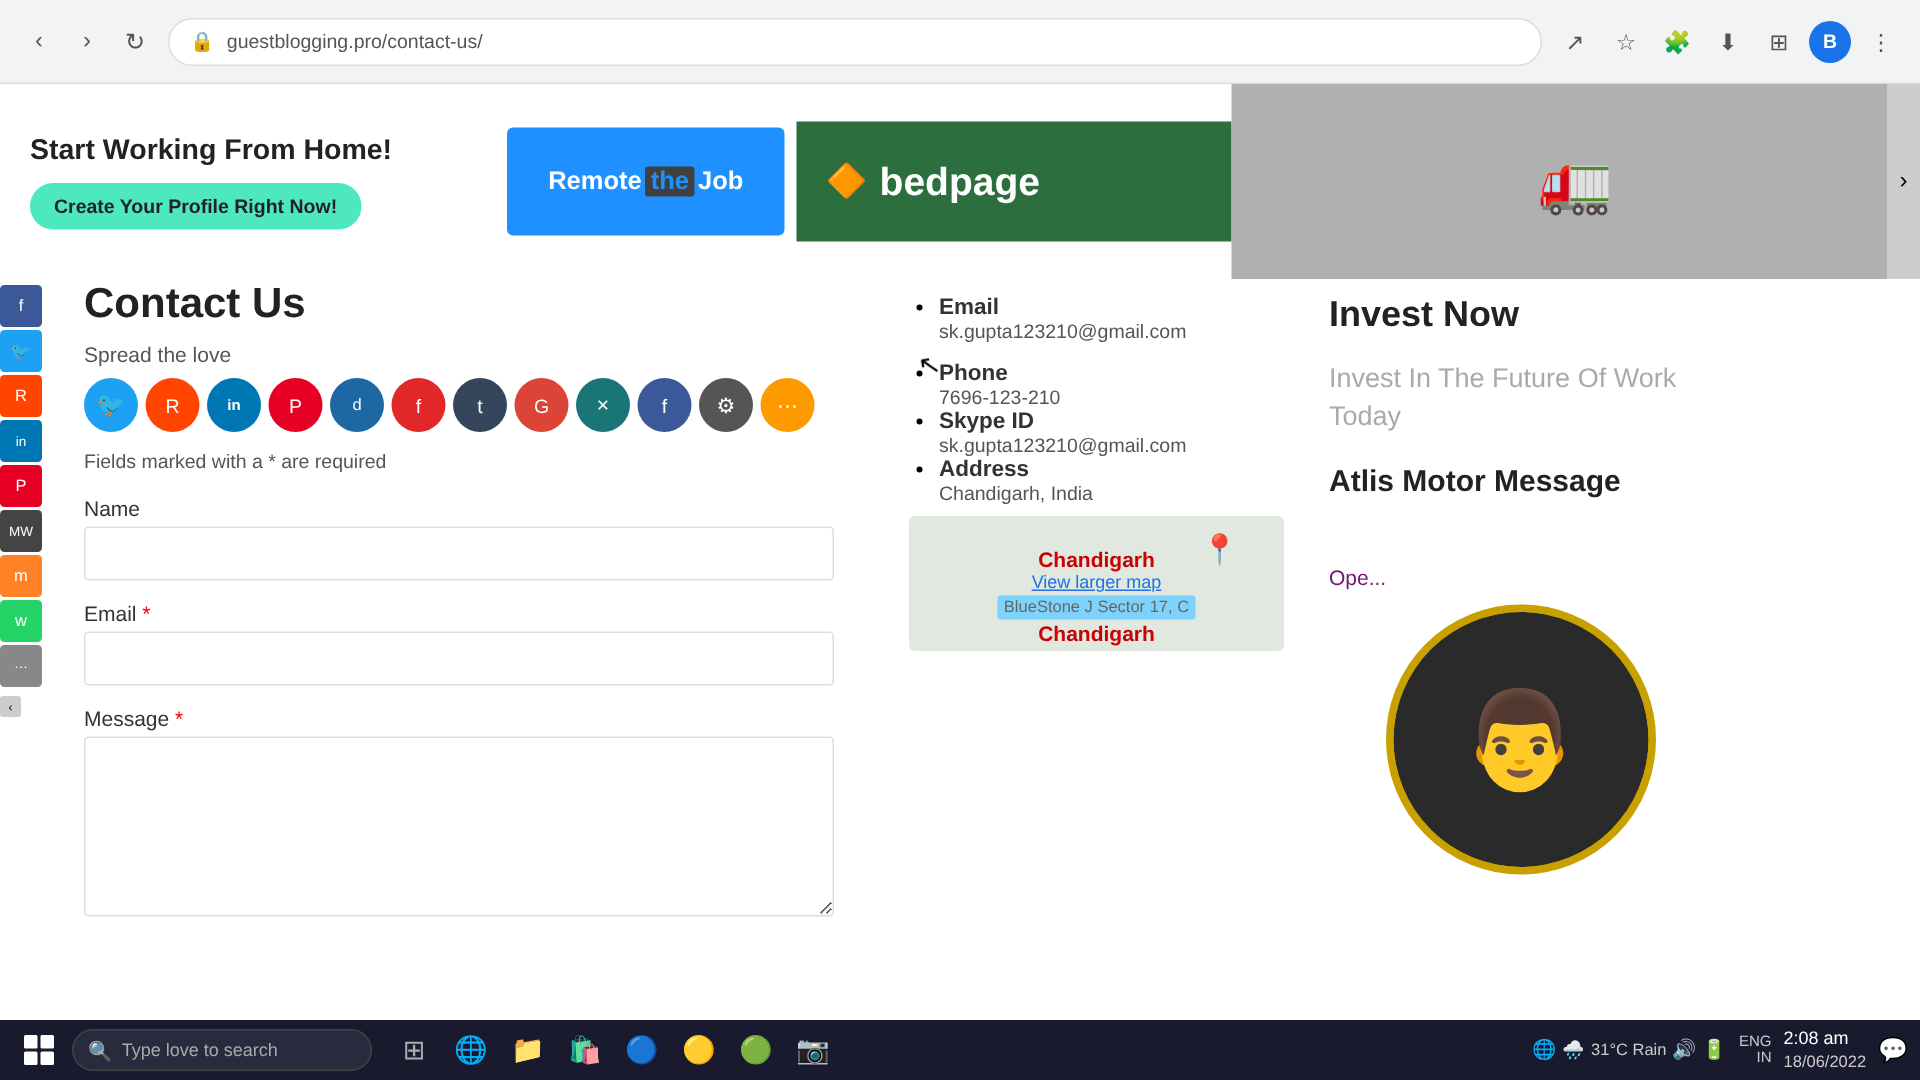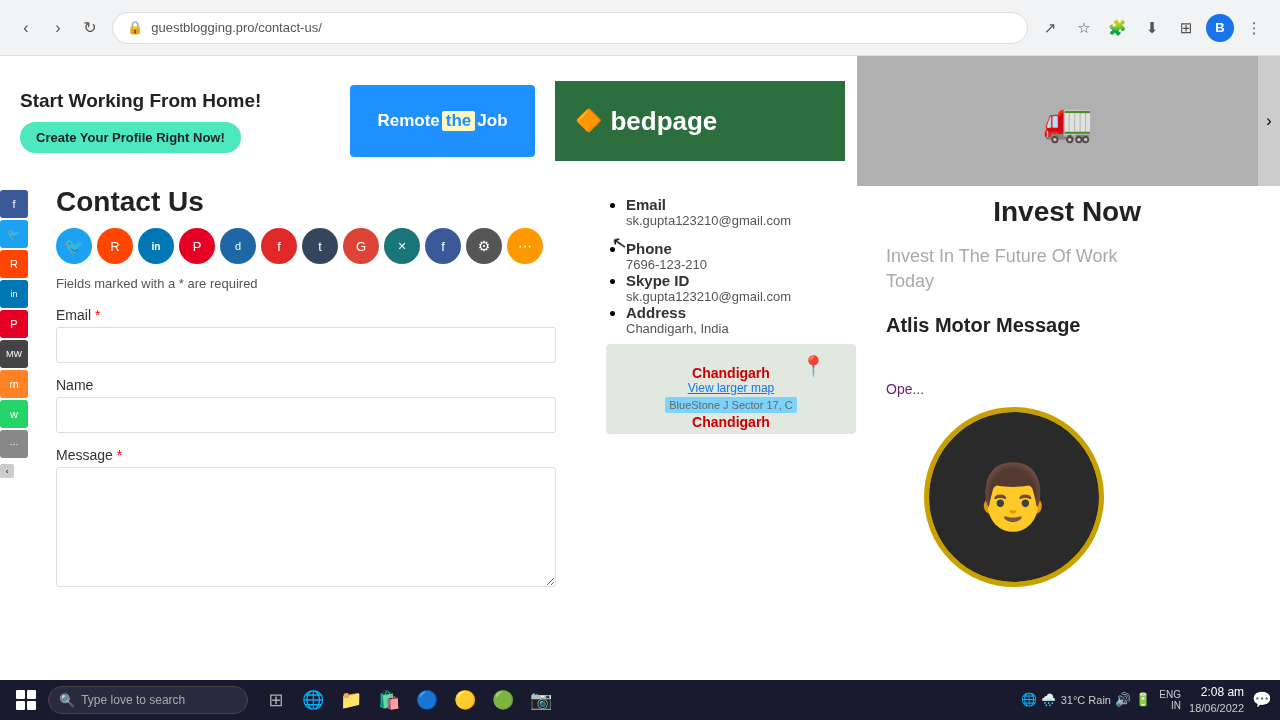--- a/index.html
+++ b/index.html
@@ -48,21 +48,21 @@
 
     
     .top-banners {
       position: absolute;
       top: 56px;
       left: 0;
       right: 0;
       height: 130px;
       display: flex;
       align-items: center;
-      gap: 12px;
+      gap: 0;
     }
     .banner-wfh {
       background: #fff;
       padding: 10px 20px;
       width: 340px;
       display: flex;
       flex-direction: column;
       gap: 8px;
     }
 
@@ -212,21 +212,21 @@
     .taskbar-right {
       margin-left: auto;
       display: flex;
       align-items: center;
       gap: 8px;
       color: white;
       font-size: 11px;
     }
     .sys-icons { display: flex; gap: 4px; align-items: center; }
     .sys-icon { color: #ccc; font-size: 13px; cursor: pointer; }
-    .time-display { text-align: right; line-height: 1.3; }
+    .time-display { text-align: left; line-height: 1.3; }
   </style>
 </head>
 <body>
 
 <div class="browser-chrome">
   <div class="nav-buttons">
     <button class="nav-btn">‹</button>
     <button class="nav-btn">›</button>
     <button class="nav-btn">↻</button>
   </div>
@@ -247,21 +247,21 @@
 
 <div class="top-banners" style="position:absolute;top:56px;left:0;right:0;height:130px;display:flex;align-items:stretch;background:#fff;z-index:10;">
 
   <div class="banner-wfh" style="background:#fff;padding:18px 20px;width:330px;display:flex;flex-direction:column;gap:10px;justify-content:center;">
     <div style="font-size:19px;font-weight:bold;color:#222;">Start Working From Home!</div>
     <button style="background:#4de8c0;border:none;border-radius:20px;padding:8px 16px;font-size:13px;font-weight:bold;color:#222;cursor:pointer;width:fit-content;">Create Your Profile Right Now!</button>
   </div>
 
   <div style="width:185px;height:72px;background:#1e90ff;display:flex;align-items:center;justify-content:center;border-radius:4px;margin:auto 8px;font-size:17px;font-weight:bold;color:white;">
     <span style="color:white;">Remote</span>
-    <span style="background:#fef9c3;color:#1e90ff;padding:0 4px;margin:0 2px;border-radius:2px;">the</span>
+    <span style="background:#404040;color:#1e90ff;padding:0 4px;margin:0 2px;border-radius:2px;">the</span>
     <span style="color:white;">Job</span>
   </div>
 
   <div style="background:#2d6e3e;height:80px;width:290px;display:flex;align-items:center;padding:0 20px;margin:auto 0;font-size:26px;font-weight:bold;color:white;">
     <span style="font-size:22px;margin-right:8px;color:#f90;">🔶</span>
     <span>bedpage</span>
   </div>
 
   <div style="flex:1;background:#b0b0b0;display:flex;align-items:center;justify-content:center;font-size:40px;position:relative;">
     <span>🚛</span>
@@ -279,48 +279,49 @@
     <div class="social-icon" style="background:#e60023;">P</div>
     <div class="social-icon" style="background:#444;font-size:9px;">MW</div>
     <div class="social-icon" style="background:#ff8226;">m</div>
     <div class="social-icon" style="background:#25d366;">w</div>
     <div class="social-icon" style="background:#888;font-size:9px;">···</div>
     <div style="width:14px;height:14px;background:#ccc;margin-top:4px;border-radius:2px;display:flex;align-items:center;justify-content:center;font-size:8px;cursor:pointer;">‹</div>
   </div>
 
   <div class="center-panel">
     <h1 class="contact-title">Contact Us</h1>
+    <p class="spread-love">Spread the love</p>
 
     <div class="social-share-icons">
       <div class="share-icon" style="background:#1da1f2;font-size:16px;">🐦</div>
       <div class="share-icon" style="background:#ff4500;">R</div>
       <div class="share-icon" style="background:#0077b5;font-size:10px;font-weight:bold;">in</div>
       <div class="share-icon" style="background:#e60023;">P</div>
       <div class="share-icon" style="background:#1d67a4;font-size:11px;">d</div>
       <div class="share-icon" style="background:#e12828;">f</div>
       <div class="share-icon" style="background:#35465c;">t</div>
       <div class="share-icon" style="background:#db4437;font-size:13px;">G</div>
       <div class="share-icon" style="background:#1a7576;font-size:11px;">✕</div>
       <div class="share-icon" style="background:#3b5998;">f</div>
       <div class="share-icon" style="background:#555;font-size:14px;">⚙</div>
       <div class="share-icon" style="background:#f90;font-size:14px;">⋯</div>
     </div>
 
     <p class="required-notice">Fields marked with a * are required</p>
 
     <div class="form-group">
+      <label class="form-label">Name</label>
+      <input type="text" class="form-input" style="">
+    </div>
+    <div class="form-group">
       <label class="form-label">
         <span>Email</span>
         <span class="required" style="color:red;">*</span>
       </label>
       <input type="email" class="form-input" style="">
-    </div>
-    <div class="form-group">
-      <label class="form-label">Name</label>
-      <input type="text" class="form-input" style="">
     </div>
     <div class="form-group">
       <label class="form-label">
         <span>Message</span>
         <span class="required" style="color:red;">*</span>
       </label>
       <textarea class="form-textarea" style=""></textarea>
     </div>
   </div>
 
@@ -351,21 +352,21 @@
 
         <div style="position:absolute;top:10px;right:30px;font-size:20px;">📍</div>
         <div style="font-size:11px;background:#7dd3fc;padding:2px 4px;border-radius:2px;margin-top:2px;">BlueStone J Sector 17, C</div>
       </div>
 
       <div style="position:absolute;bottom:4px;left:50%;transform:translateX(-50%);font-weight:bold;color:#c00;font-size:14px;">Chandigarh</div>
     </div>
   </div>
 
   <div style="width:295px;padding:10px 20px;overflow-y:auto;">
-    <div style="font-size:28px;font-weight:bold;color:#222;margin-bottom:16px;text-align:right;">Invest Now</div>
+    <div style="font-size:24px;font-weight:bold;color:#222;margin-bottom:16px;">Invest Now</div>
     <div style="font-size:18px;color:#aaa;line-height:1.4;margin-bottom:20px;">Invest In The Future Of Work Today</div>
     <div style="font-size:20px;font-weight:bold;color:#222;margin-bottom:14px;">Atlis Motor Message</div>
     <div style="color:#701a75;font-size:14px;cursor:pointer;margin-bottom:10px;margin-top:44px;">Ope...</div>
 
     <div style="width:180px;height:180px;border-radius:50%;background:#c8a000;border:5px solid #c8a000;overflow:hidden;display:flex;align-items:center;justify-content:center;margin:0 auto;">
       <div style="width:170px;height:170px;border-radius:50%;background:#2a2a2a;display:flex;align-items:center;justify-content:center;font-size:64px;">👨</div>
     </div>
   </div>
 </div>
 

